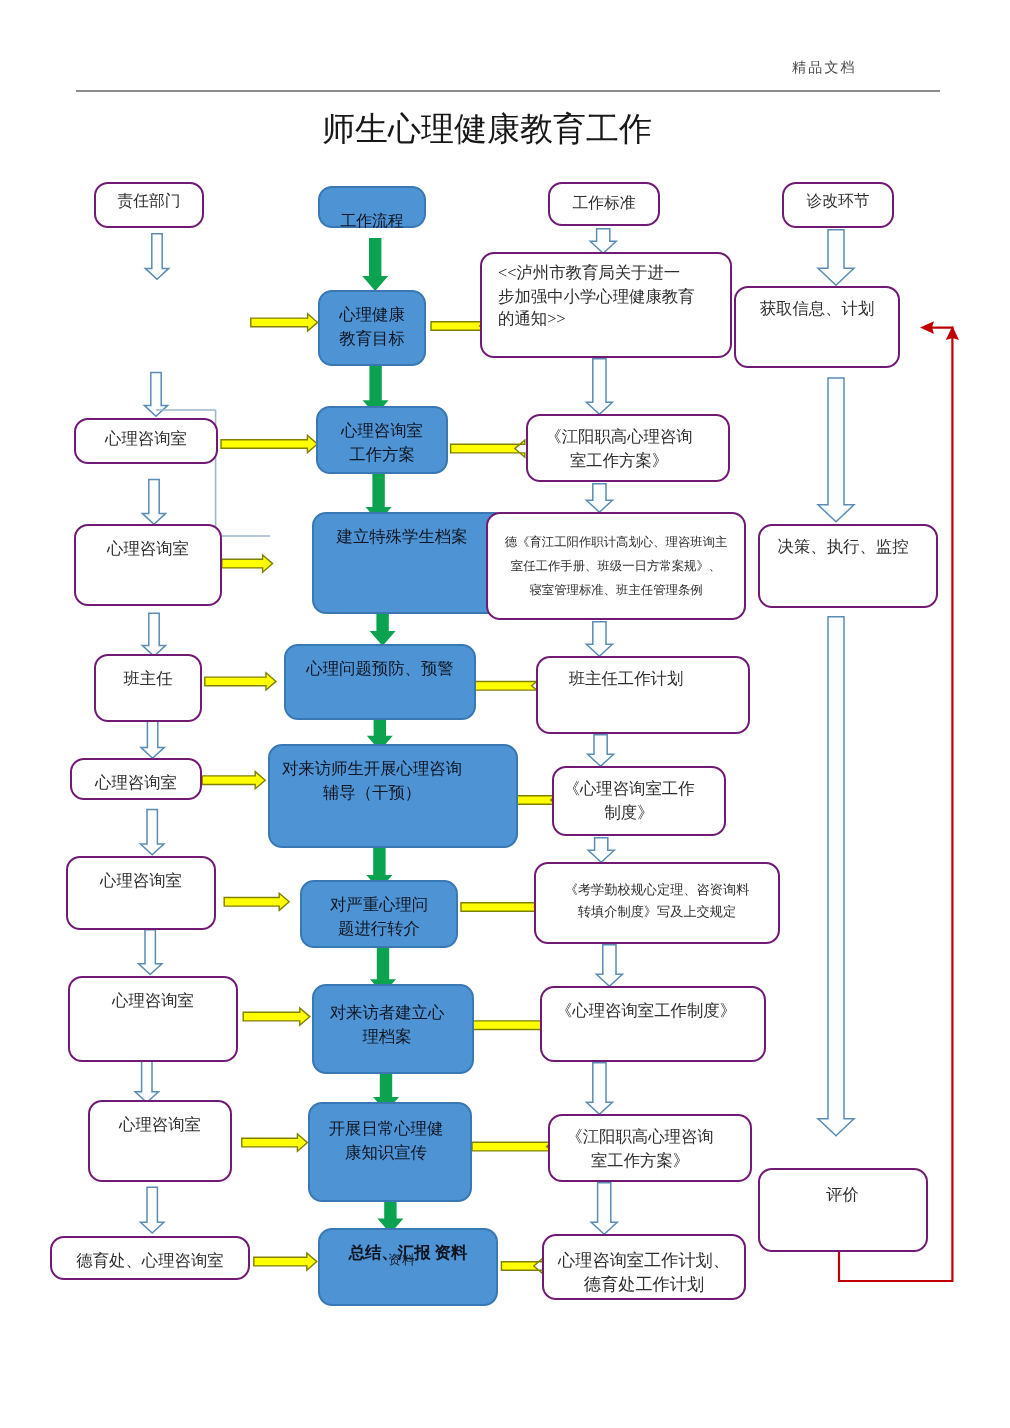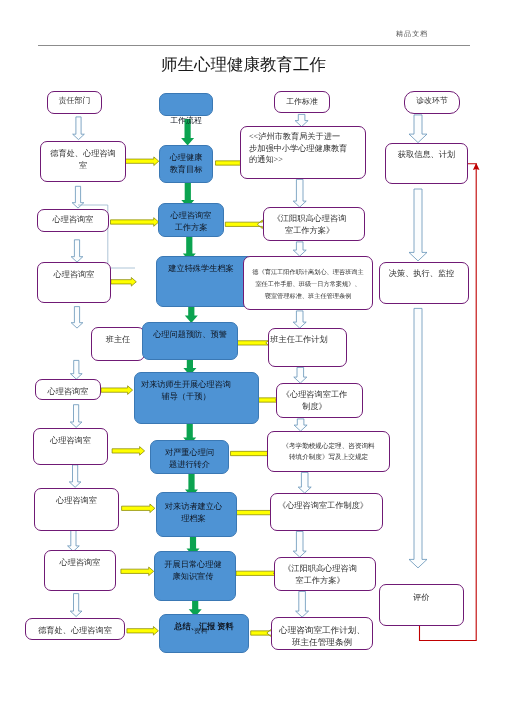--- a/index.html
+++ b/index.html
@@ -78,29 +78,27 @@
       <path d="M250.7,630.85 L271.9,630.85 L271.9,628.7 L266.9,633 L271.9,637.3 L271.9,635.15 L250.7,635.15 Z" fill="#ffff00" stroke="#808000" stroke-width="0.7"></path>
       <path d="M107.8,205 L107.8,268" stroke="#9bb6cd" stroke-width="0.8" fill="none"></path>
       <path d="M78,205 L107.8,205" stroke="#9bb6cd" stroke-width="0.8" fill="none"></path>
       <path d="M107.8,268 L135,268" stroke="#9bb6cd" stroke-width="0.8" fill="none"></path>
       <path d="M461.5,163.8 L476.2,163.8 L476.2,640.5 L419.5,640.5 L419.5,625" stroke="#c00000" stroke-width="1.1" fill="none"></path>
       <path d="M460.0,163.8 L467.0,160.6 L466.0,163.8 L467.0,167.0 Z" fill="#c00000"></path>
       <path d="M476.2,163.0 L472.9,170.0 L476.2,169.0 L479.5,170.0 Z" fill="#c00000"></path>
     </svg>
 
   <div class="box" style="left:47px;top:91px;width:55px;height:23px;font-size:7.9px;padding-top:3px;">责任部门</div>
-  <div class="box blue" style="left:159px;top:93px;width:54px;height:21px;font-size:7.9px;padding-top:21px;">工作流程</div>
+  <div class="box blue" style="left:159px;top:93px;width:54px;height:21px;font-size:7.9px;padding-top:11px;">工作流程</div>
   <div class="box" style="left:274px;top:91px;width:56px;height:22px;font-size:7.9px;padding-top:4px;">工作标准</div>
-  <div class="box" style="left:404px;top:91px;width:56px;height:23px;font-size:7.9px;padding-top:3px;border-radius:10px;">诊改环节</div>
+  <div class="box" style="left:391px;top:91px;width:56px;height:23px;font-size:7.9px;padding-top:3px;">诊改环节</div>
 
-  <div class="box" style="left:40px;top:141px;width:86px;height:41px;">德育处、心理咨询
-室</div>
   <div class="box" style="left:37px;top:209px;width:72px;height:23px;padding-top:4px;">心理咨询室</div>
   <div class="box" style="left:37px;top:262px;width:74px;height:41px;">心理咨询室</div>
-  <div class="box" style="left:47px;top:327px;width:54px;height:34px;margin-left:44px;">班主任</div>
+  <div class="box" style="left:47px;top:327px;width:54px;height:34px;">班主任</div>
   <div class="box" style="left:35px;top:379px;width:66px;height:21px;">心理咨询室</div>
   <div class="box" style="left:33px;top:428px;width:75px;height:37px;">心理咨询室</div>
   <div class="box" style="left:34px;top:488px;width:85px;height:43px;">心理咨询室</div>
   <div class="box" style="left:44px;top:550px;width:72px;height:41px;">心理咨询室</div>
   <div class="box blue" style="left:159px;top:145px;width:54px;height:38px;">心理健康
 教育目标</div>
 
   <div class="box" style="left:25px;top:618px;width:100px;height:22px;">德育处、心理咨询室</div>
   <div class="box blue" style="left:158px;top:203px;width:66px;height:34px;">心理咨询室
 工作方案</div>
@@ -119,28 +117,28 @@
               letter-spacing:0.5px;line-height:1;">资料</div>
 
   <div class="box tl" style="left:240px;top:126px;width:126px;height:53px;font-size:8.2px;padding:4px 0 0 8px;line-height:11.5px;">&lt;&lt;泸州市教育局关于进一
 步加强中小学心理健康教育
 的通知&gt;&gt;</div>
   <div class="box" style="left:263px;top:207px;width:102px;height:34px;padding-right:10px;padding-top:5px;">《江阳职高心理咨询
 室工作方案》</div>
   <div class="box" style="left:243px;top:256px;width:130px;height:54px;font-size:6.2px;padding-top:9px;line-height:11.8px;">德《育江工阳作职计高划心、理咨班询主
 室任工作手册、班级一日方常案规》、
 寝室管理标准、班主任管理条例</div>
-  <div class="box" style="left:268px;top:328px;width:79px;height:39px;padding-right:18px;padding-top:5px;">班主任工作计划</div>
+  <div class="box" style="left:268px;top:328px;width:107px;height:39px;padding-right:18px;padding-top:5px;">班主任工作计划</div>
   <div class="box" style="left:276px;top:383px;width:87px;height:35px;padding-right:11px;padding-top:5px;">《心理咨询室工作
 制度》</div>
   <div class="box" style="left:267px;top:431px;width:123px;height:41px;font-size:6.6px;padding-top:8px;line-height:11.2px;">《考学勤校规心定理、咨资询料
 转填介制度》写及上交规定</div>
   <div class="box" style="left:270px;top:493px;width:113px;height:38px;padding-right:8px;padding-top:6px;">《心理咨询室工作制度》</div>
   <div class="box" style="left:274px;top:557px;width:102px;height:34px;padding-right:11px;padding-top:5px;">《江阳职高心理咨询
 室工作方案》</div>
   <div class="box" style="left:271px;top:617px;width:102px;height:33px;padding-right:1px;padding-top:6px;font-size:8.6px;">心理咨询室工作计划、
-班主任管理条例</div>
+德育处工作计划</div>
 
-  <div class="box" style="left:385px;top:143px;width:83px;height:41px;padding-top:5px;">获取信息、计划</div>
+  <div class="box" style="left:367px;top:143px;width:83px;height:41px;padding-top:5px;">获取信息、计划</div>
   <div class="box" style="left:379px;top:262px;width:90px;height:42px;padding-top:5px;padding-right:6px;">决策、执行、监控</div>
   <div class="box" style="left:378.7px;top:583.5px;width:85px;height:42px;padding-top:7px;">评价</div>
 
 </div>
 
 </body></html>

